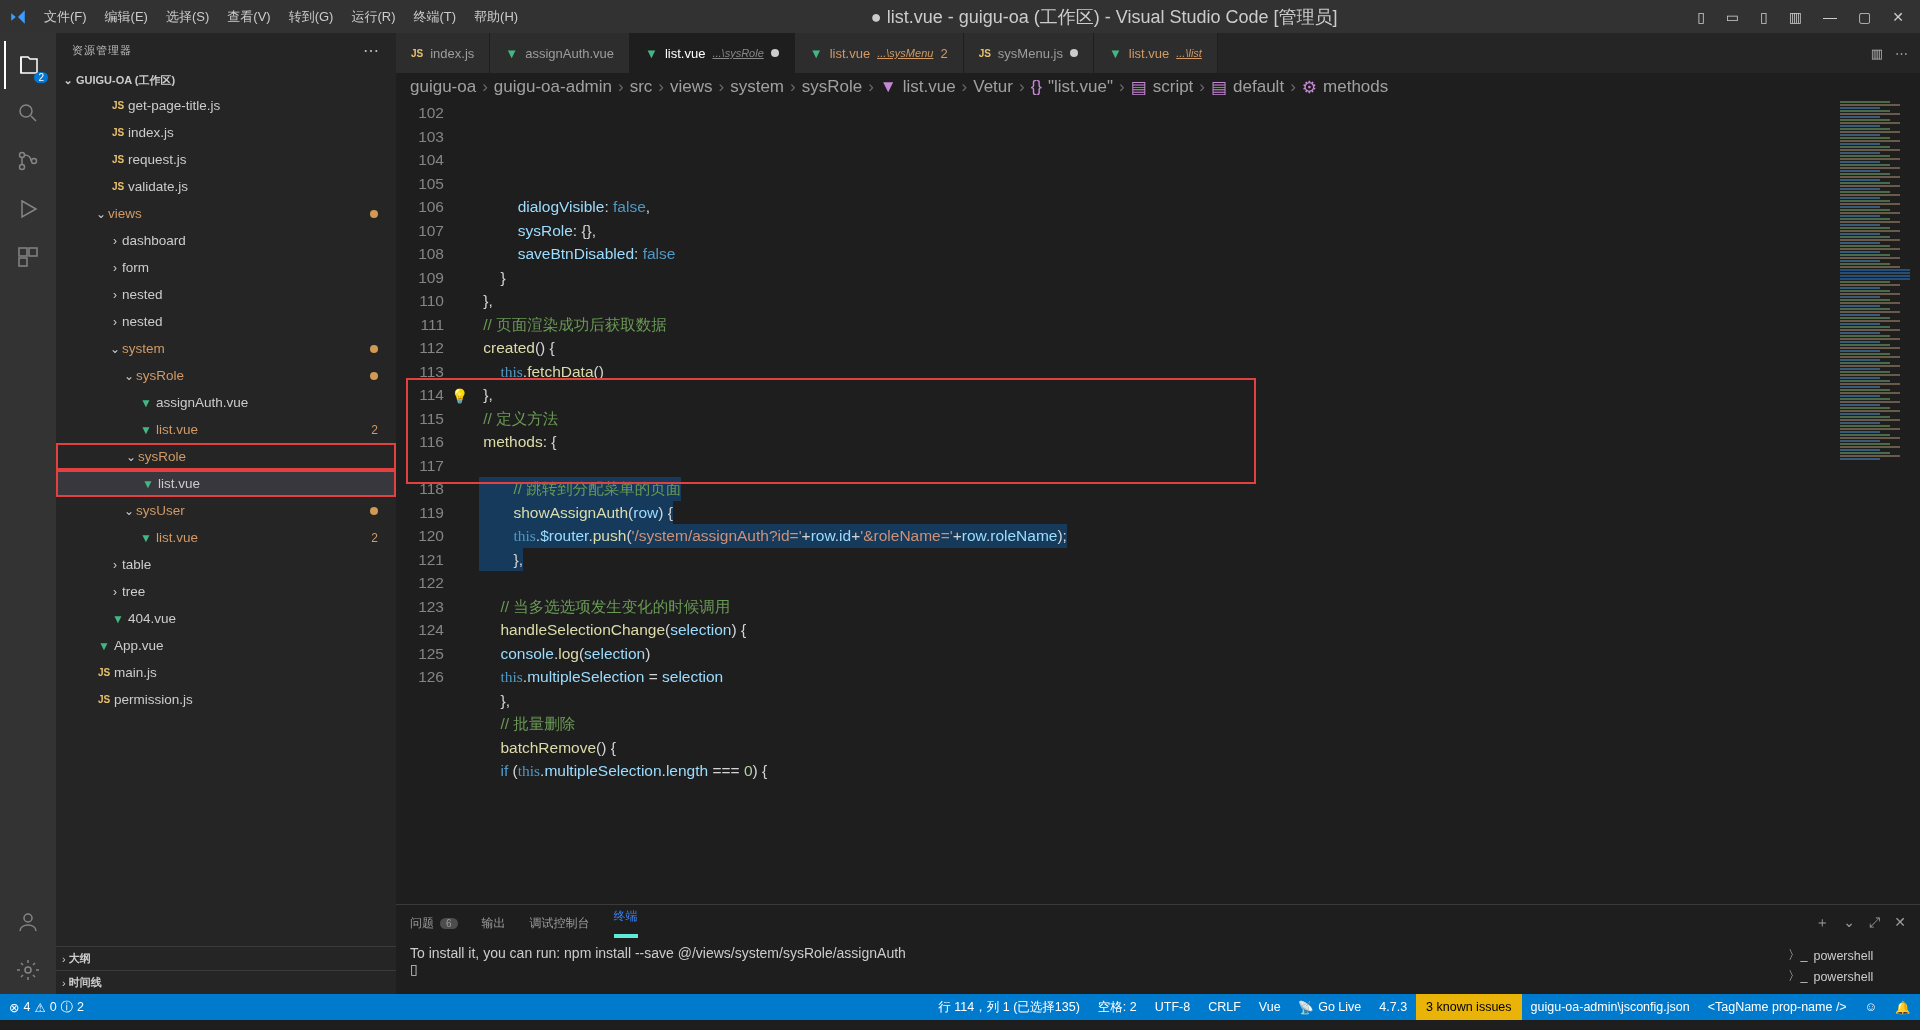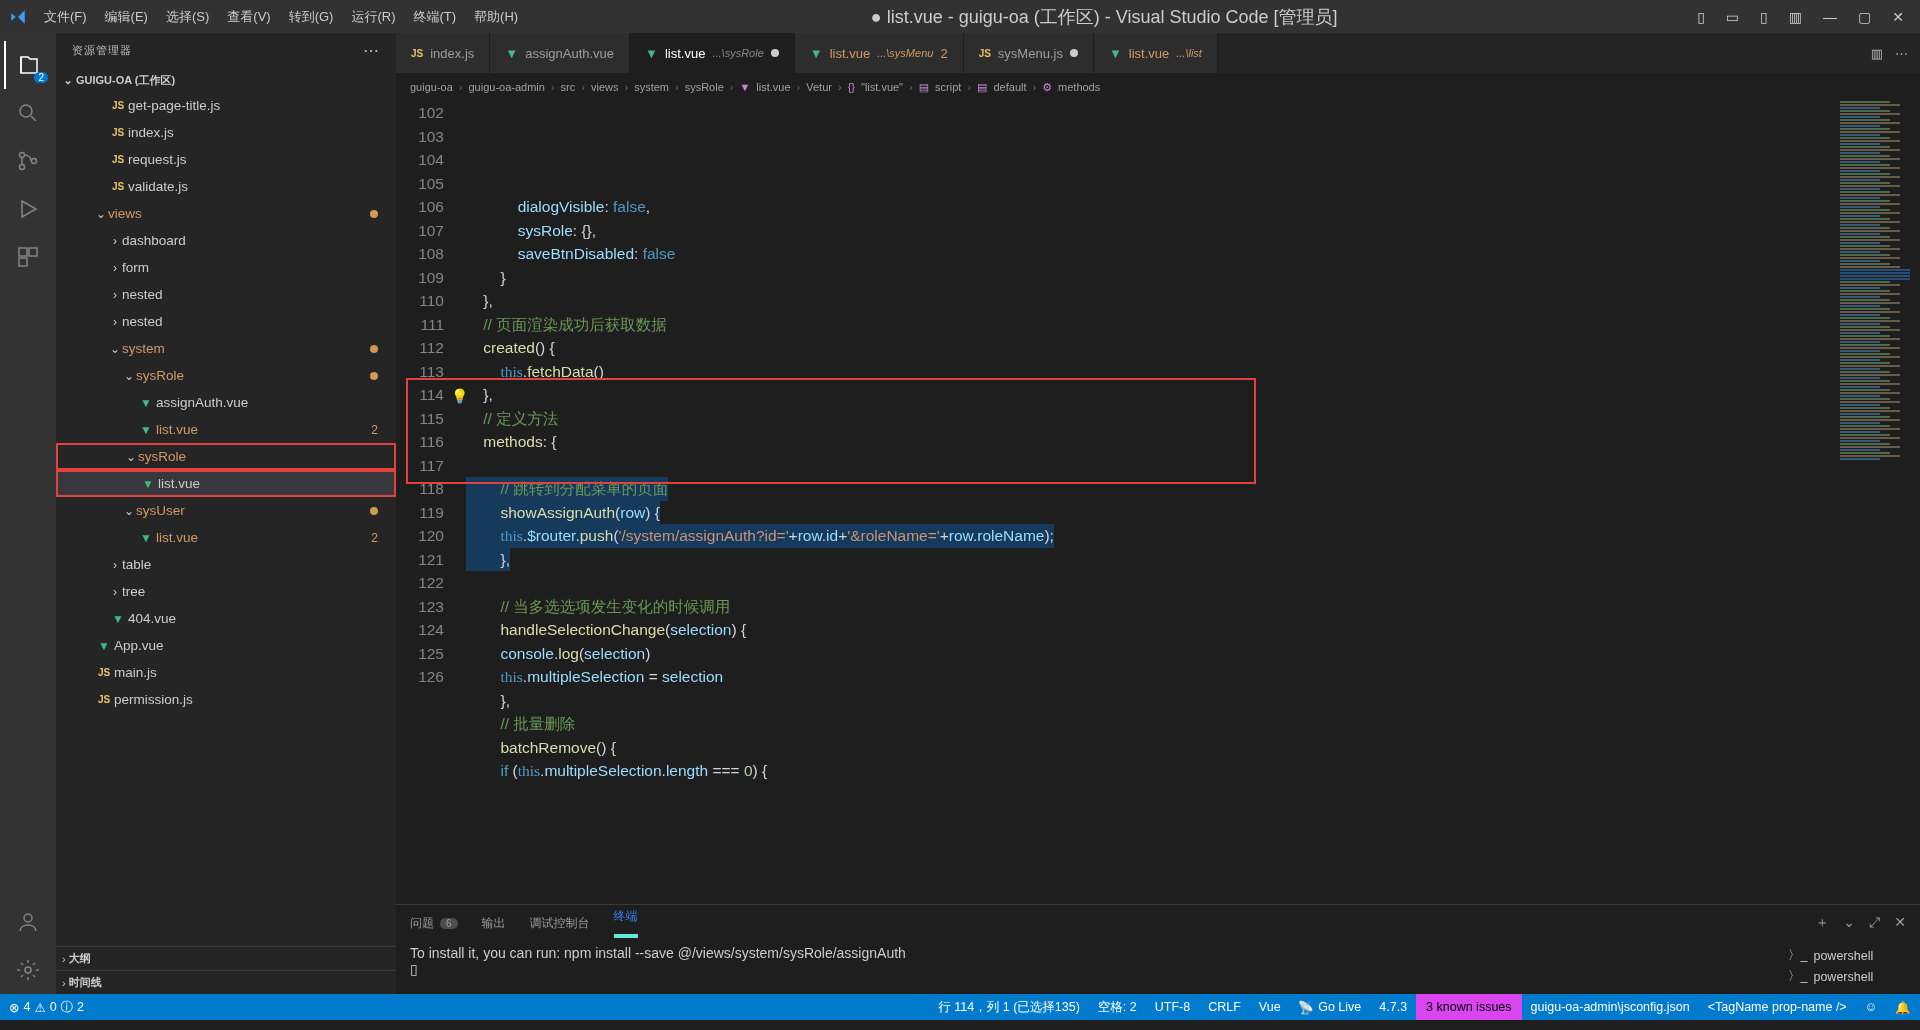--- a/index.html
+++ b/index.html
@@ -41,46 +41,46 @@
 .red-box { border: 2px solid #e34040; }
 .outline-row { height: 24px; border-top: 1px solid #3a3a3a; display: flex; align-items: center; padding-left: 6px; font-size: 11px; color: #cccccc; }
 
 
 .editor-area { flex: 1; display: flex; flex-direction: column; background: #1e1e1e; position: relative; }
 .tabs { height: 40px; background: #252526; display: flex; align-items: stretch; }
 .tab { display: flex; align-items: center; padding: 0 15px; gap: 7px; font-size: 13px; color: #9d9d9d; background: #2d2d2d; border-right: 1px solid #1e1e1e; cursor: pointer; }
 .tab.active { background: #1e1e1e; color: #ffffff; }
 .tab .ic-js { color: #e8c26a; font-weight: bold; font-size: 10px; }
 .tab .ic-vue { color: #41b883; font-weight: bold; font-size: 13px; }
-.tab .suf { color: #888; font-size: 11px; font-style: italic; }
+.tab .suf { color: #888; font-size: 11px; font-style: italic; text-decoration: underline; }
 .tab .suf.orange { color: #d19a66; }
 .tab .close-dot { width: 8px; height: 8px; border-radius: 50%; background: #cccccc; }
 .tab .num-b { color: #d19a66; }
 .tabs .tab-actions { margin-left: auto; display: flex; align-items: center; gap: 12px; padding: 0 12px; color: #b8b8b8; }
 
-.breadcrumb { height: 28px; display: flex; align-items: center; padding: 0 14px; font-size: 11px; color: #a0a0a0; gap: 6px; }
+.breadcrumb { height: 28px; display: flex; align-items: center; padding: 0 14px; font-size: 17px; color: #a0a0a0; gap: 6px; }
 .breadcrumb .sep { color: #6b6b6b; }
 .breadcrumb .bc-icon { color: #c688d4; }
 
 .code-area { flex: 1; display: flex; font-family: Consolas, monospace; font-size: 15.5px; line-height: 23.5px; overflow: hidden; position: relative; }
 .gutter { width: 70px; text-align: right; color: #858585; padding-right: 22px; user-select: none; }
 .gutter div { height: 23.5px; }
 .code { flex: 1; position: relative; white-space: pre; }
 .code .line { height: 23.5px; }
 .code .guide { color: #404040; }
 .str { color: #ce9178; }
 .kw { color: #5098c4; }
 .fn { color: #dcdcaa; }
 .prop { color: #9cdcfe; }
 .this { color: #5098c4; font-family: Liberation Serif, serif; }
 .lit { color: #5098c4; }
 .comment { color: #6a9955; }
 .num { color: #b5cea8; }
 .punct { color: #d4d4d4; }
-.sel-line { background: #153a5b; display: inline-block; }
+.sel-line { background: #153a5b; display: inline-block; margin-left: 13px; }
 
 .redbox-code { position: absolute; border: 2px solid #e34040; pointer-events: none; }
 .bulb { position: absolute; color: #e8c26a; font-size: 14px; }
 
 .minimap { width: 90px; background: #1e1e1e; position: relative; }
 .minimap-content { position: absolute; top: 0; right: 0; width: 80px; }
 .minimap-content div { height: 2px; margin-bottom: 1px; }
 .mm-c1 { background: #4a6a4a; width: 50px; }
 .mm-c2 { background: #6a5a4a; width: 60px; }
 .mm-c3 { background: #3a5a7a; width: 40px; }
@@ -94,21 +94,21 @@
 .panel-tabs .badge { background: #4d4d4d; border-radius: 10px; padding: 0 6px; font-size: 10px; }
 .panel-tabs .actions { margin-left: auto; display: flex; gap: 14px; font-size: 14px; }
 .panel-body { flex: 1; display: flex; }
 .term-out { flex: 1; padding: 4px 14px; font-family: Consolas, monospace; font-size: 14px; color: #cccccc; }
 .term-list { width: 140px; padding: 4px 8px; font-size: 12.5px; color: #cccccc; }
 .term-list div { display: flex; align-items: center; gap: 6px; padding: 2px 0; }
 
 
 .status-bar { height: 26px; background: #007acc; color: #ffffff; display: flex; align-items: center; font-size: 12.5px; }
 .status-bar .sb-item { padding: 0 9px; cursor: pointer; display: flex; align-items: center; gap: 4px; }
-.status-bar .sb-yellow { background: #d946ef; color: #000; padding: 0 10px; height: 100%; display: flex; align-items: center; }
+.status-bar .sb-yellow { background: #eab308; color: #000; padding: 0 10px; height: 100%; display: flex; align-items: center; }
 .status-bar .spacer { flex: 1; }
 svg { display: block; }
 </style>
 </head>
 <body>
 
 <div class="title-bar">
   <div class="vscode-icon">
     <svg width="18" height="18" viewBox="0 0 24 24">
         <path fill="#3b9eff" d="M21 3l-9 9 9 9V3zM3 7l6 5-6 5V7z"></path>

